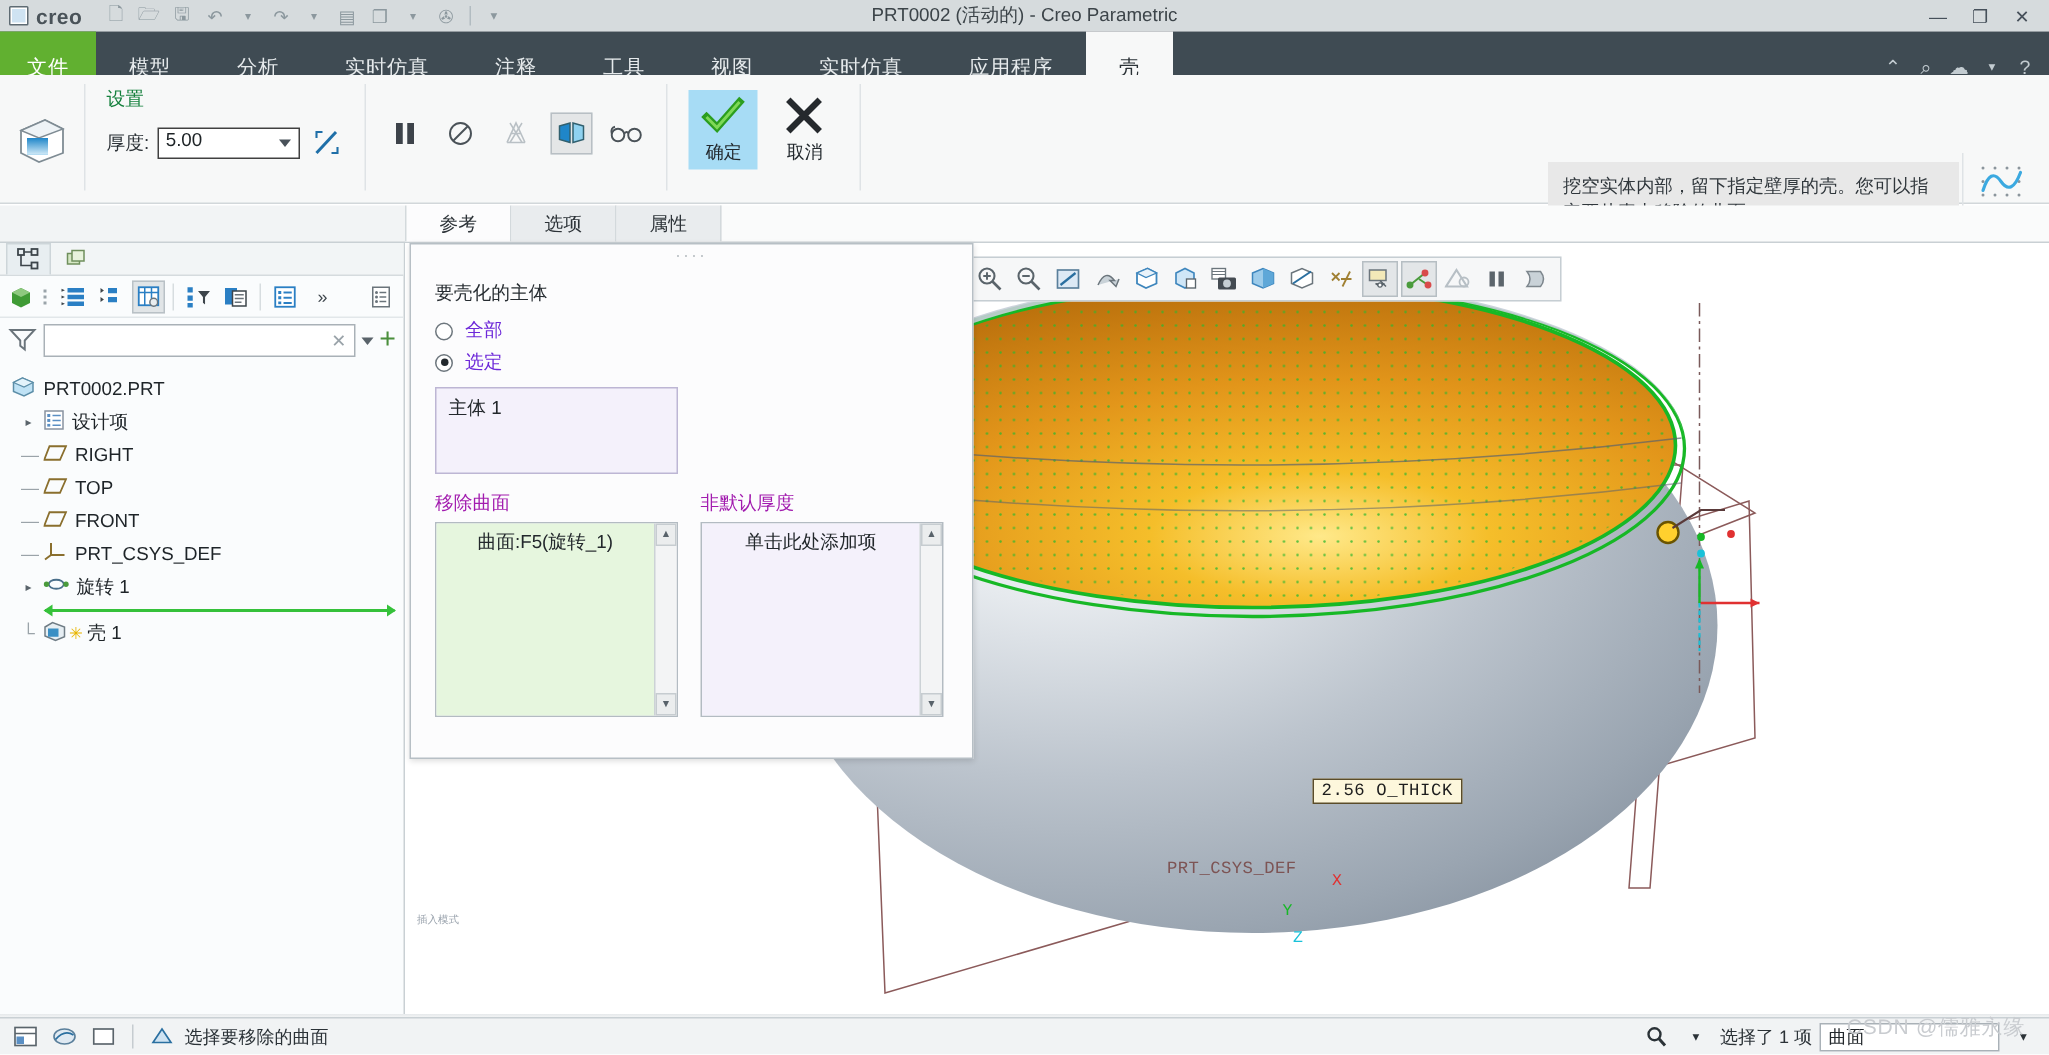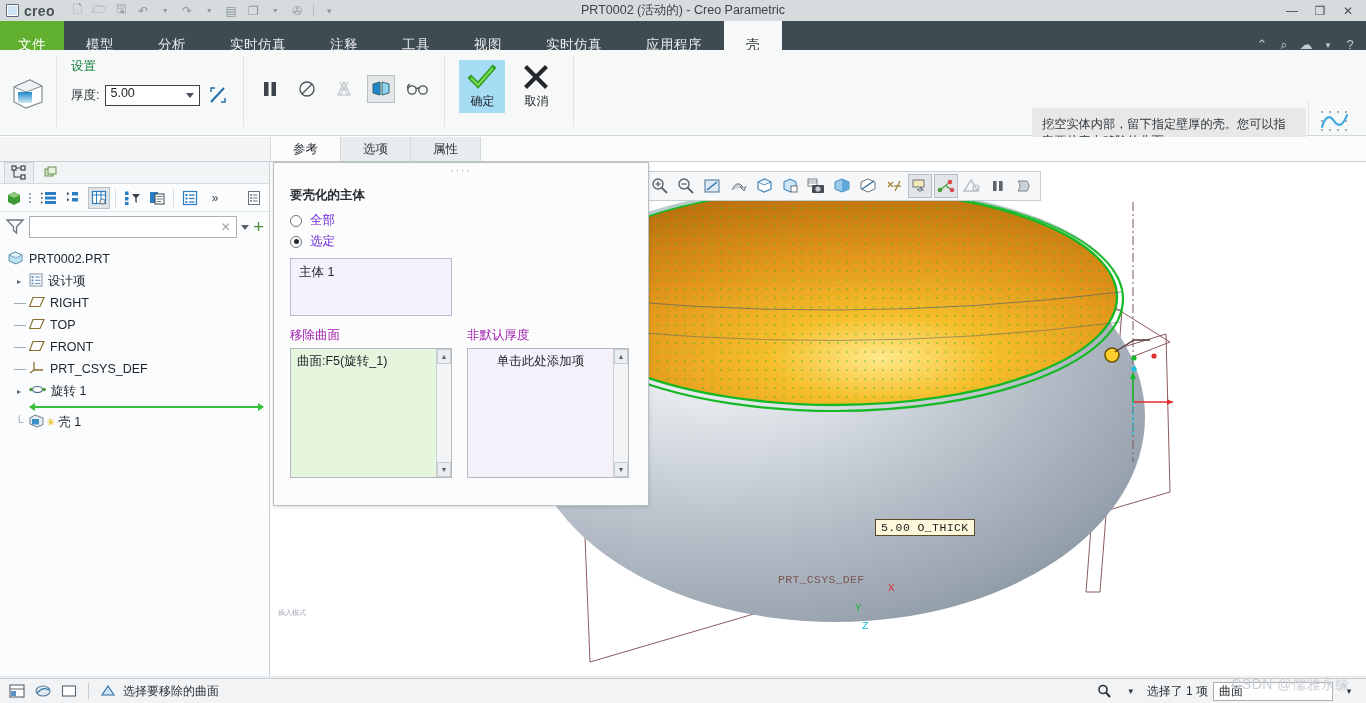--- a/index.html
+++ b/index.html
@@ -162,21 +162,21 @@
   .vp-ic.pressed { background:#e3e6e8; border:1px solid #b6bec3;}
 
   
   .dialog {
     position:absolute; left:273px; top:162px; width:376px; height:344px;
     background:#fcfcfd; border:1px solid #b7bfc5; box-shadow:0 1px 4px rgba(0,0,0,.14);
   }
   .dlg-grip { height:14px; display:flex; align-items:center; justify-content:center; letter-spacing:2px;
     color:#9aa3a9; font-size:10px;}
   .dlg-body { padding:10px 16px 0 16px; }
-  .dlg-label { font-size:12.5px; color:#262c31; margin-bottom:6px;font-weight:bold;}
+  .dlg-label { font-size:12.5px; color:#262c31; margin-bottom:6px;}
   .radio-row { display:flex; align-items:center; gap:8px; height:21px; }
   .radio {
     width:12px; height:12px; border:1px solid #6d767d; border-radius:50%; background:#fff;
     display:inline-block; position:relative;
   }
   .radio.on:after { content:""; position:absolute; left:2.5px; top:2.5px; width:5px; height:5px;
     border-radius:50%; background:#22282d;}
   .radio-lbl { font-size:12.5px; color:#6d28d9; }
   .body-list {
     margin-top:6px; width:162px; height:58px; background:#f4f1fb; border:1px solid #bdb6d4;
@@ -670,21 +670,21 @@
         <polygon points="863,210 860,217 866,217" fill="#17b826"></polygon>
         <line x1="863" y1="240" x2="863" y2="272" stroke="#19c2d9" stroke-width="1.4" stroke-dasharray="3,2"></line>
       </g>
       <circle cx="864" cy="196" r="2.6" fill="#17b826"></circle>
       <circle cx="864" cy="207" r="2.6" fill="#19c2d9"></circle>
       <circle cx="884" cy="194" r="2.6" fill="#e03131"></circle>
     </svg>
 
     <div style="position:absolute; left:605px; top:357px; background:#fdf7dc; border:1px solid #5a4c2a;
                 font-family:'Liberation Mono','DejaVu Sans Mono',monospace; font-size:11.5px; color:#1d1d1d;
-                padding:1px 5px; letter-spacing:.4px;">5.00 O_THICK</div>
+                padding:1px 5px; letter-spacing:.4px;">2.56 O_THICK</div>
 
     <div style="position:absolute; left:508px; top:411px; font-family:'Liberation Mono','DejaVu Sans Mono',monospace;
                 font-size:11.5px; color:#7d5454; letter-spacing:.3px;">PRT_CSYS_DEF</div>
     <div style="position:absolute; left:618px; top:420px; font-size:11px; color:#e03131;
                 font-family:'Liberation Mono','DejaVu Sans Mono',monospace;">X</div>
     <div style="position:absolute; left:585px; top:440px; font-size:11px; color:#17b826;
                 font-family:'Liberation Mono','DejaVu Sans Mono',monospace;">Y</div>
     <div style="position:absolute; left:592px; top:458px; font-size:11px; color:#19c2d9;
                 font-family:'Liberation Mono','DejaVu Sans Mono',monospace;">Z</div>
 
@@ -809,21 +809,21 @@
 
       <div class="body-list">
         <div>主体 1</div>
       </div>
 
       <div class="cols">
         <div>
           <div class="col-title">移除曲面</div>
           <div class="listbox green">
             <div class="inner">
-              <div style="text-align:left">曲面:F5(旋转_1)</div>
+              <div style="text-align:center">曲面:F5(旋转_1)</div>
             </div>
             <div class="sbar">
               <div class="sbtn">▲</div>
               <div class="sbtn">▼</div>
             </div>
           </div>
         </div>
 
         <div>
           <div class="col-title">非默认厚度</div>

